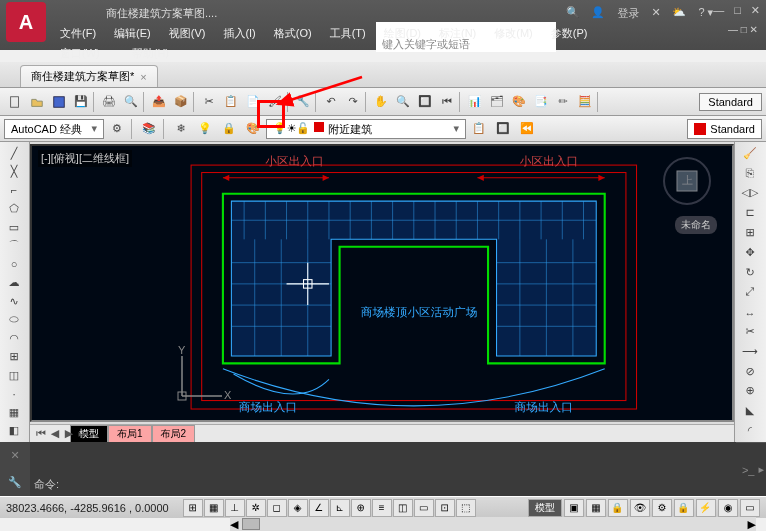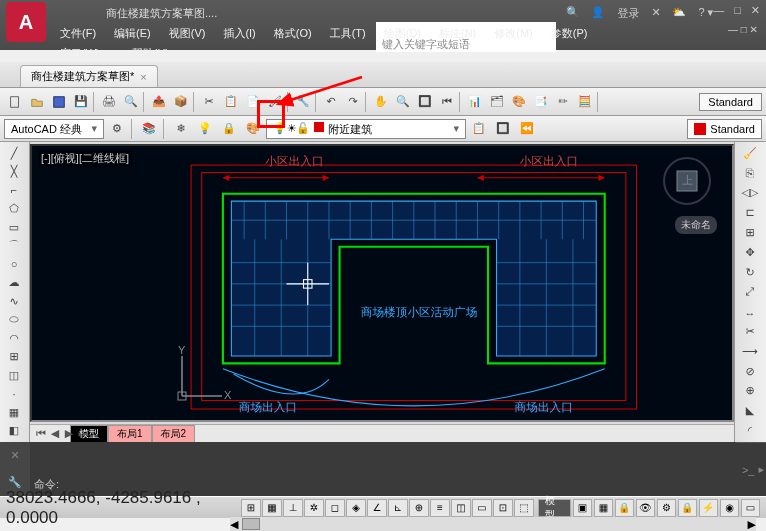--- a/index.html
+++ b/index.html
@@ -39,21 +39,21 @@
 .ltab{padding:1px 8px;border:1px solid #999;background:#fca5a5;cursor:pointer;font-size:10px}
 .ltab.active{background:#000;color:#fff}
 .nav-btns{display:flex;margin-right:4px}
 .nav-btns span{width:14px;text-align:center;cursor:pointer;color:#555}
 .cmdarea{height:54px;background:#464646;display:flex}
 .cmd-left{width:30px;display:flex;flex-direction:column;align-items:center;justify-content:space-around;color:#aaa}
 .cmd-text{flex:1;background:#3a3a3a;color:#ccc;padding:4px;font-size:11px;display:flex;flex-direction:column;justify-content:flex-end}
 .cmd-input{display:flex;align-items:center;background:#3a3a3a;border-top:1px solid #555;padding:2px}
 .cmd-input input{flex:1;background:#3a3a3a;border:none;color:#888;padding:2px 4px;outline:none}
 .statusbar{height:22px;background:linear-gradient(#dadada,#c8c8c8);display:flex;align-items:center;padding:0 6px;gap:4px;border-top:1px solid #fff}
-.coords{font-size:17px;color:#222}
+.coords{font-size:11px;color:#222}
 .status-icons{display:flex;gap:1px;margin-left:10px}
 .sbtn{width:20px;height:18px;border:1px solid #aaa;background:#e8e8e8;display:flex;align-items:center;justify-content:center;cursor:pointer;font-size:10px}
 .status-right{margin-left:auto;display:flex;gap:2px;align-items:center}
 .std-label{margin-left:auto;padding:2px 8px;background:#f8f8f8;border:1px solid #888}
 .drawing{position:absolute;inset:0}
 .ucs{position:absolute;left:140px;top:200px;color:#888}
 .viewcube{position:absolute;right:20px;top:10px;width:50px;height:50px;opacity:0.5}
 .bylayer{display:flex;align-items:center;gap:4px;background:#fff;border:1px solid #888;padding:2px 6px;height:20px}
 .bylayer .sw{width:12px;height:12px;background:#d00}
 .hscroll{position:absolute;bottom:0;left:230px;right:10px;height:14px;background:#ddd;display:flex;align-items:center}

